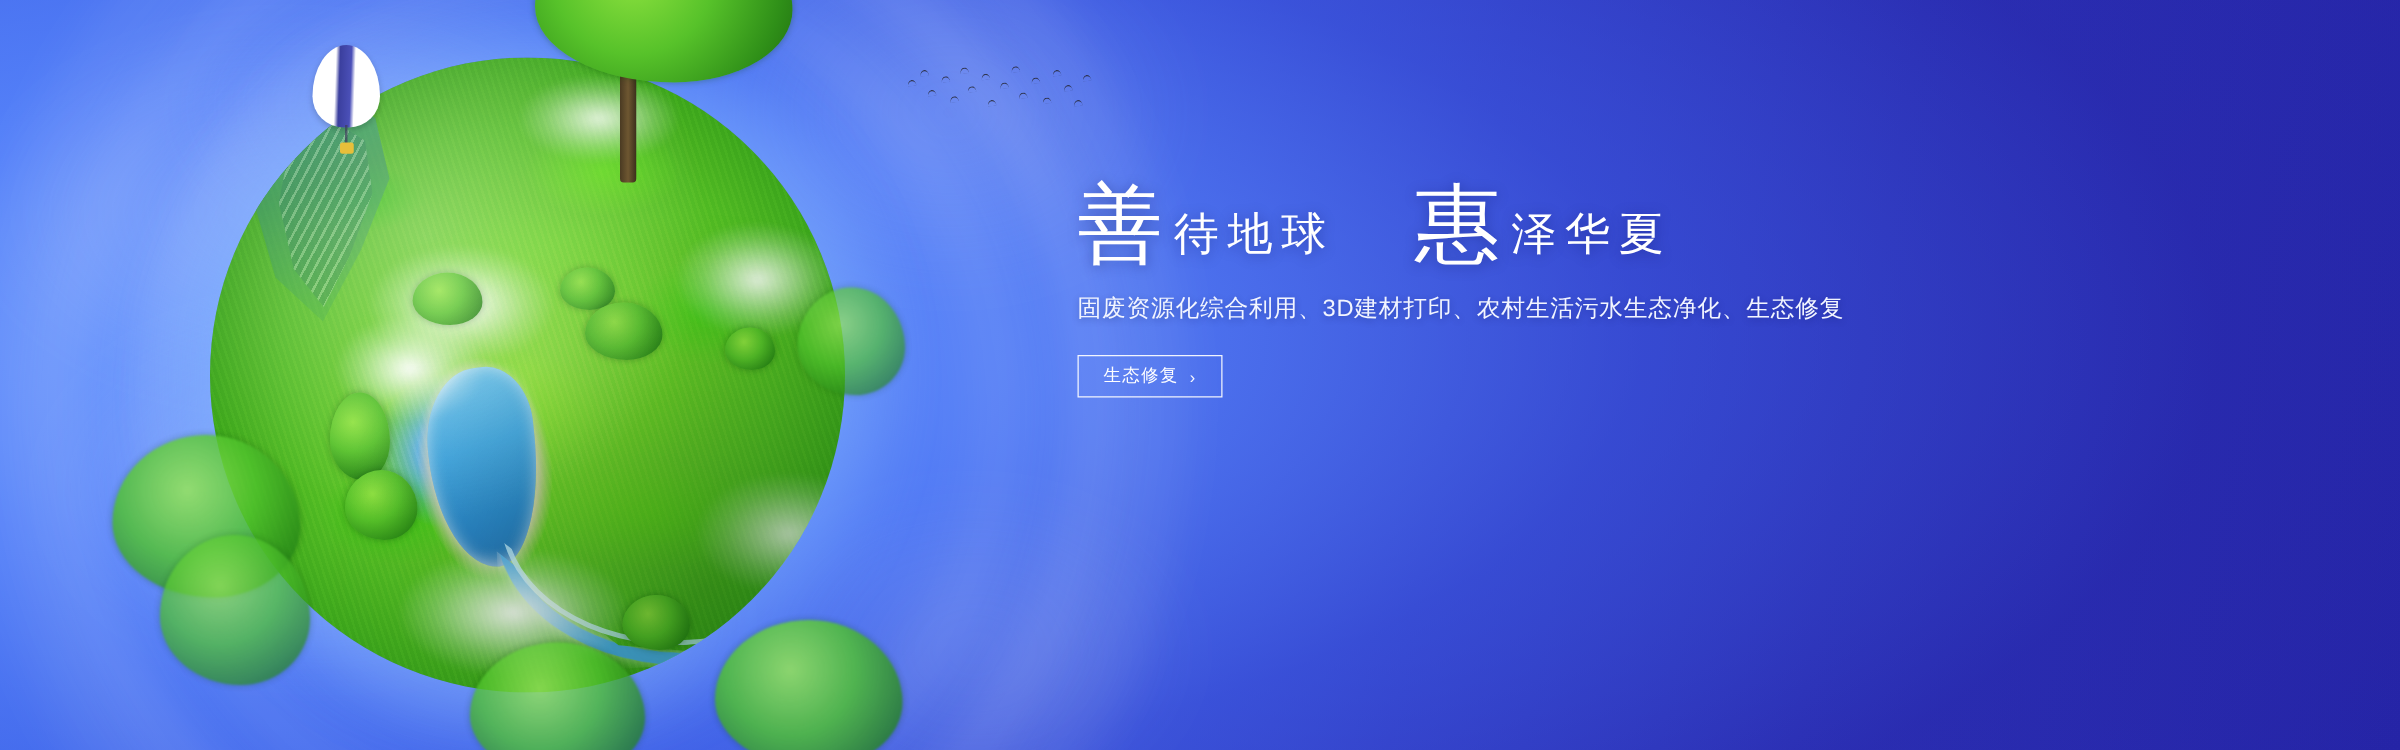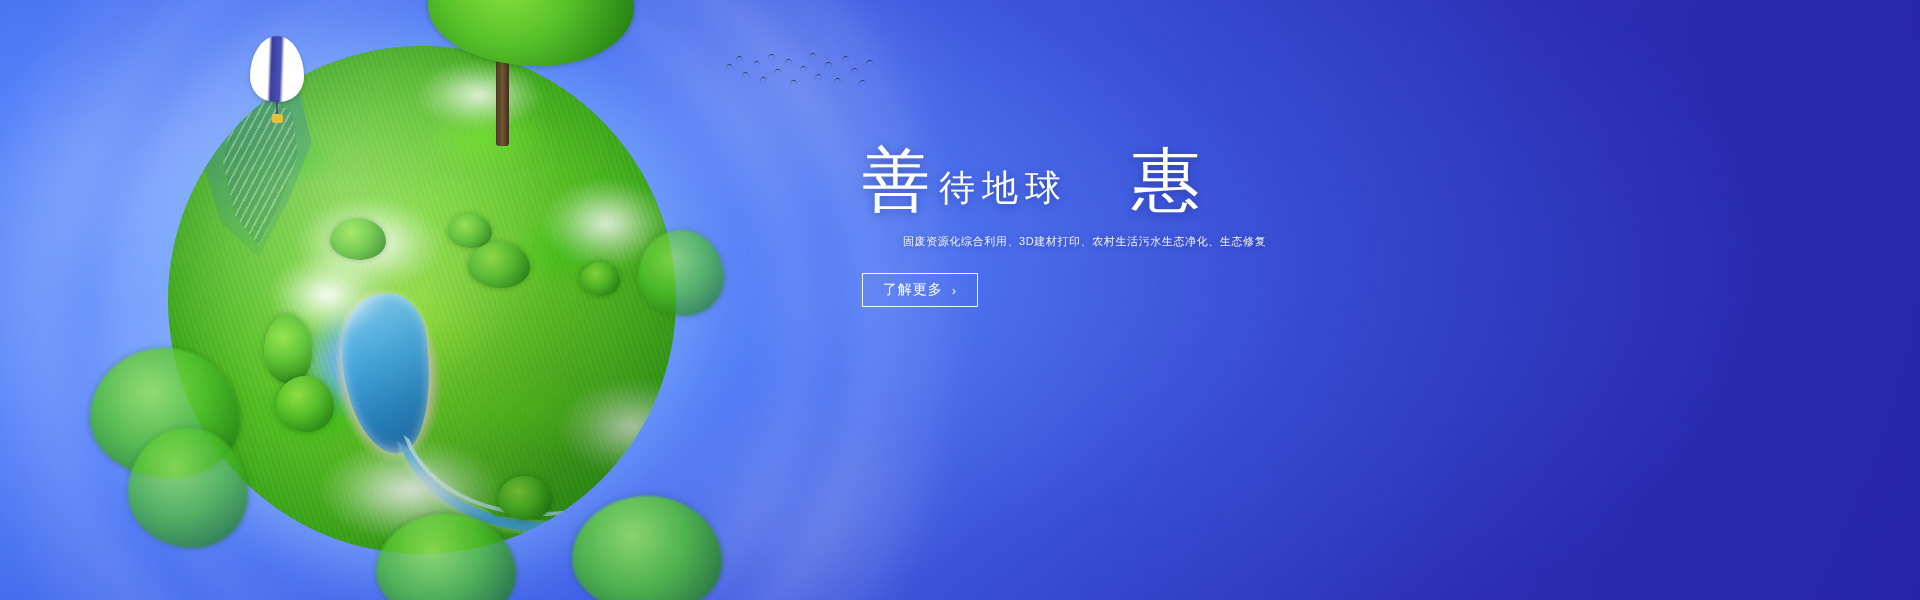--- a/index.html
+++ b/index.html
@@ -186,23 +186,22 @@
   }
   .hl-big{font-size:68px;line-height:1;font-weight:400;letter-spacing:1px;}
   .hl-small{font-size:36px;line-height:1;letter-spacing:7px;padding-bottom:8px;margin-left:8px;}
   .hl-gap{display:inline-block;width:64px;}
   .subtitle{
     margin-top:20px;color:#ffffff;font-size:24px;letter-spacing:8px;white-space:nowrap;
     font-family:"Liberation Sans","DejaVu Sans",sans-serif;
     text-shadow:0 1px 7px rgba(10,15,80,0.32);
   }
   .desc{
-    margin-top:20px;color:#f2f5ff;font-size:11px;letter-spacing:.6px;white-space:nowrap;
+    margin-top:20px;color:#f2f5ff;font-size:19px;letter-spacing:.6px;white-space:nowrap;
     text-shadow:0 1px 6px rgba(10,15,80,0.30);
-    margin-left:41px;
   }
   .cta{
     margin-top:24px;display:inline-flex;align-items:center;justify-content:center;gap:9px;
     width:116px;height:34px;box-sizing:border-box;
     border:1px solid rgba(255,255,255,0.92);
     color:#ffffff;font-size:14px;letter-spacing:1px;background:transparent;cursor:pointer;
     font-family:"Liberation Sans","DejaVu Sans",sans-serif;
   }
   .cta .chev{font-size:13px;line-height:1;opacity:.95;}
 </style>
@@ -301,24 +300,25 @@
     <div class="bird" style="left:142px;top:10px"></div>
   </div>
 
   <div class="content">
 
     <div class="headline">
       <span class="hl-big">善</span>
       <span class="hl-small">待地球</span>
       <span class="hl-gap"></span>
       <span class="hl-big">惠</span>
+      <span class="hl-small">泽华夏</span>
     </div>
 
 
     <div class="desc">固废资源化综合利用、3D建材打印、农村生活污水生态净化、生态修复</div>
 
     <div class="cta">
-      <span>了解更多</span>
+      <span>生态修复</span>
       <span class="chev">›</span>
     </div>
 
   </div>
 </div>
 
 </body></html>

